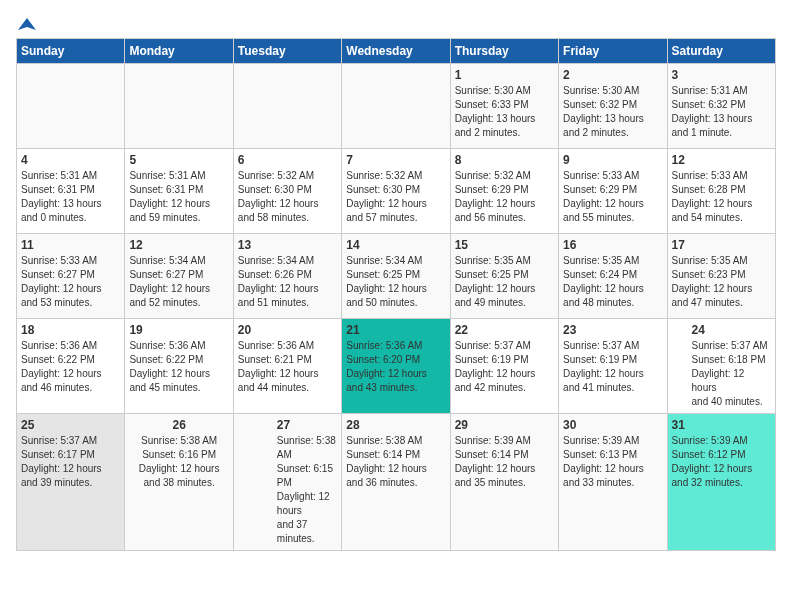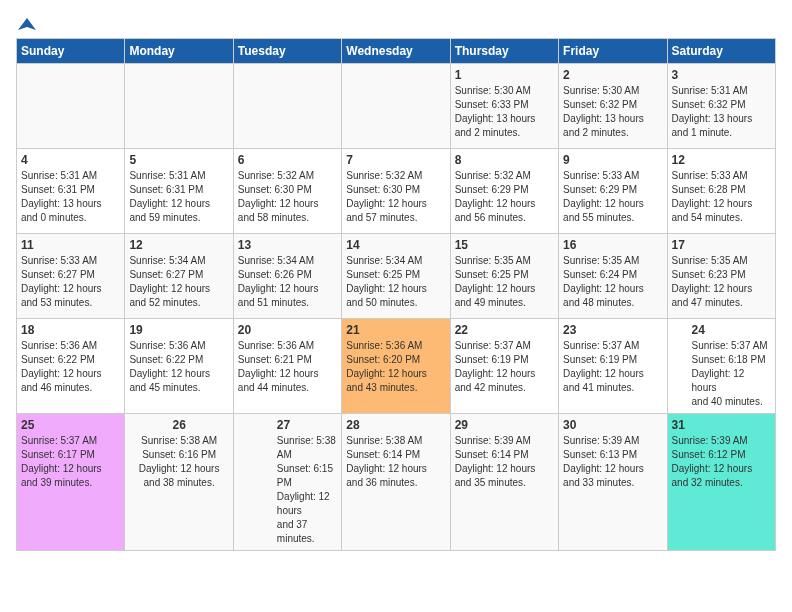--- a/index.html
+++ b/index.html
@@ -195,39 +195,39 @@
           <div class="day-info">Sunrise: 5:36 AM<br>Sunset: 6:22 PM<br>Daylight: 12 hours<br>and 46 minutes.</div>
         </td>
         <td style="background-color: rgb(255, 255, 255);">
           <div class="day-num">19</div>
           <div class="day-info">Sunrise: 5:36 AM<br>Sunset: 6:22 PM<br>Daylight: 12 hours<br>and 45 minutes.</div>
         </td>
         <td style="background-color: rgb(255, 255, 255);">
           <div class="day-num">20</div>
           <div class="day-info">Sunrise: 5:36 AM<br>Sunset: 6:21 PM<br>Daylight: 12 hours<br>and 44 minutes.</div>
         </td>
-        <td style="background-color: #fdba74;">
+        <td style="background-color: #14b8a6;">
           <div class="day-num">21</div>
           <div class="day-info">Sunrise: 5:36 AM<br>Sunset: 6:20 PM<br>Daylight: 12 hours<br>and 43 minutes.</div>
         </td>
         <td style="background-color: rgb(255, 255, 255);">
           <div class="day-num">22</div>
           <div class="day-info">Sunrise: 5:37 AM<br>Sunset: 6:19 PM<br>Daylight: 12 hours<br>and 42 minutes.</div>
         </td>
         <td style="background-color: rgb(255, 255, 255);">
           <div class="day-num">23</div>
           <div class="day-info">Sunrise: 5:37 AM<br>Sunset: 6:19 PM<br>Daylight: 12 hours<br>and 41 minutes.</div>
         </td>
         <td style="background-color: rgb(255, 255, 255); padding-left: 24px;">
           <div class="day-num">24</div>
           <div class="day-info">Sunrise: 5:37 AM<br>Sunset: 6:18 PM<br>Daylight: 12 hours<br>and 40 minutes.</div>
         </td>
       </tr>
       <tr>
-        <td style="background-color: #f0abfc;">
+        <td style="background-color: #e5e5e5;">
           <div class="day-num">25</div>
           <div class="day-info">Sunrise: 5:37 AM<br>Sunset: 6:17 PM<br>Daylight: 12 hours<br>and 39 minutes.</div>
         </td>
         <td style="background-color: rgb(249, 249, 249); text-align: center;">
           <div class="day-num">26</div>
           <div class="day-info">Sunrise: 5:38 AM<br>Sunset: 6:16 PM<br>Daylight: 12 hours<br>and 38 minutes.</div>
         </td>
         <td style="background-color: rgb(249, 249, 249); padding-left: 43px;">
           <div class="day-num">27</div>
           <div class="day-info">Sunrise: 5:38 AM<br>Sunset: 6:15 PM<br>Daylight: 12 hours<br>and 37 minutes.</div>

